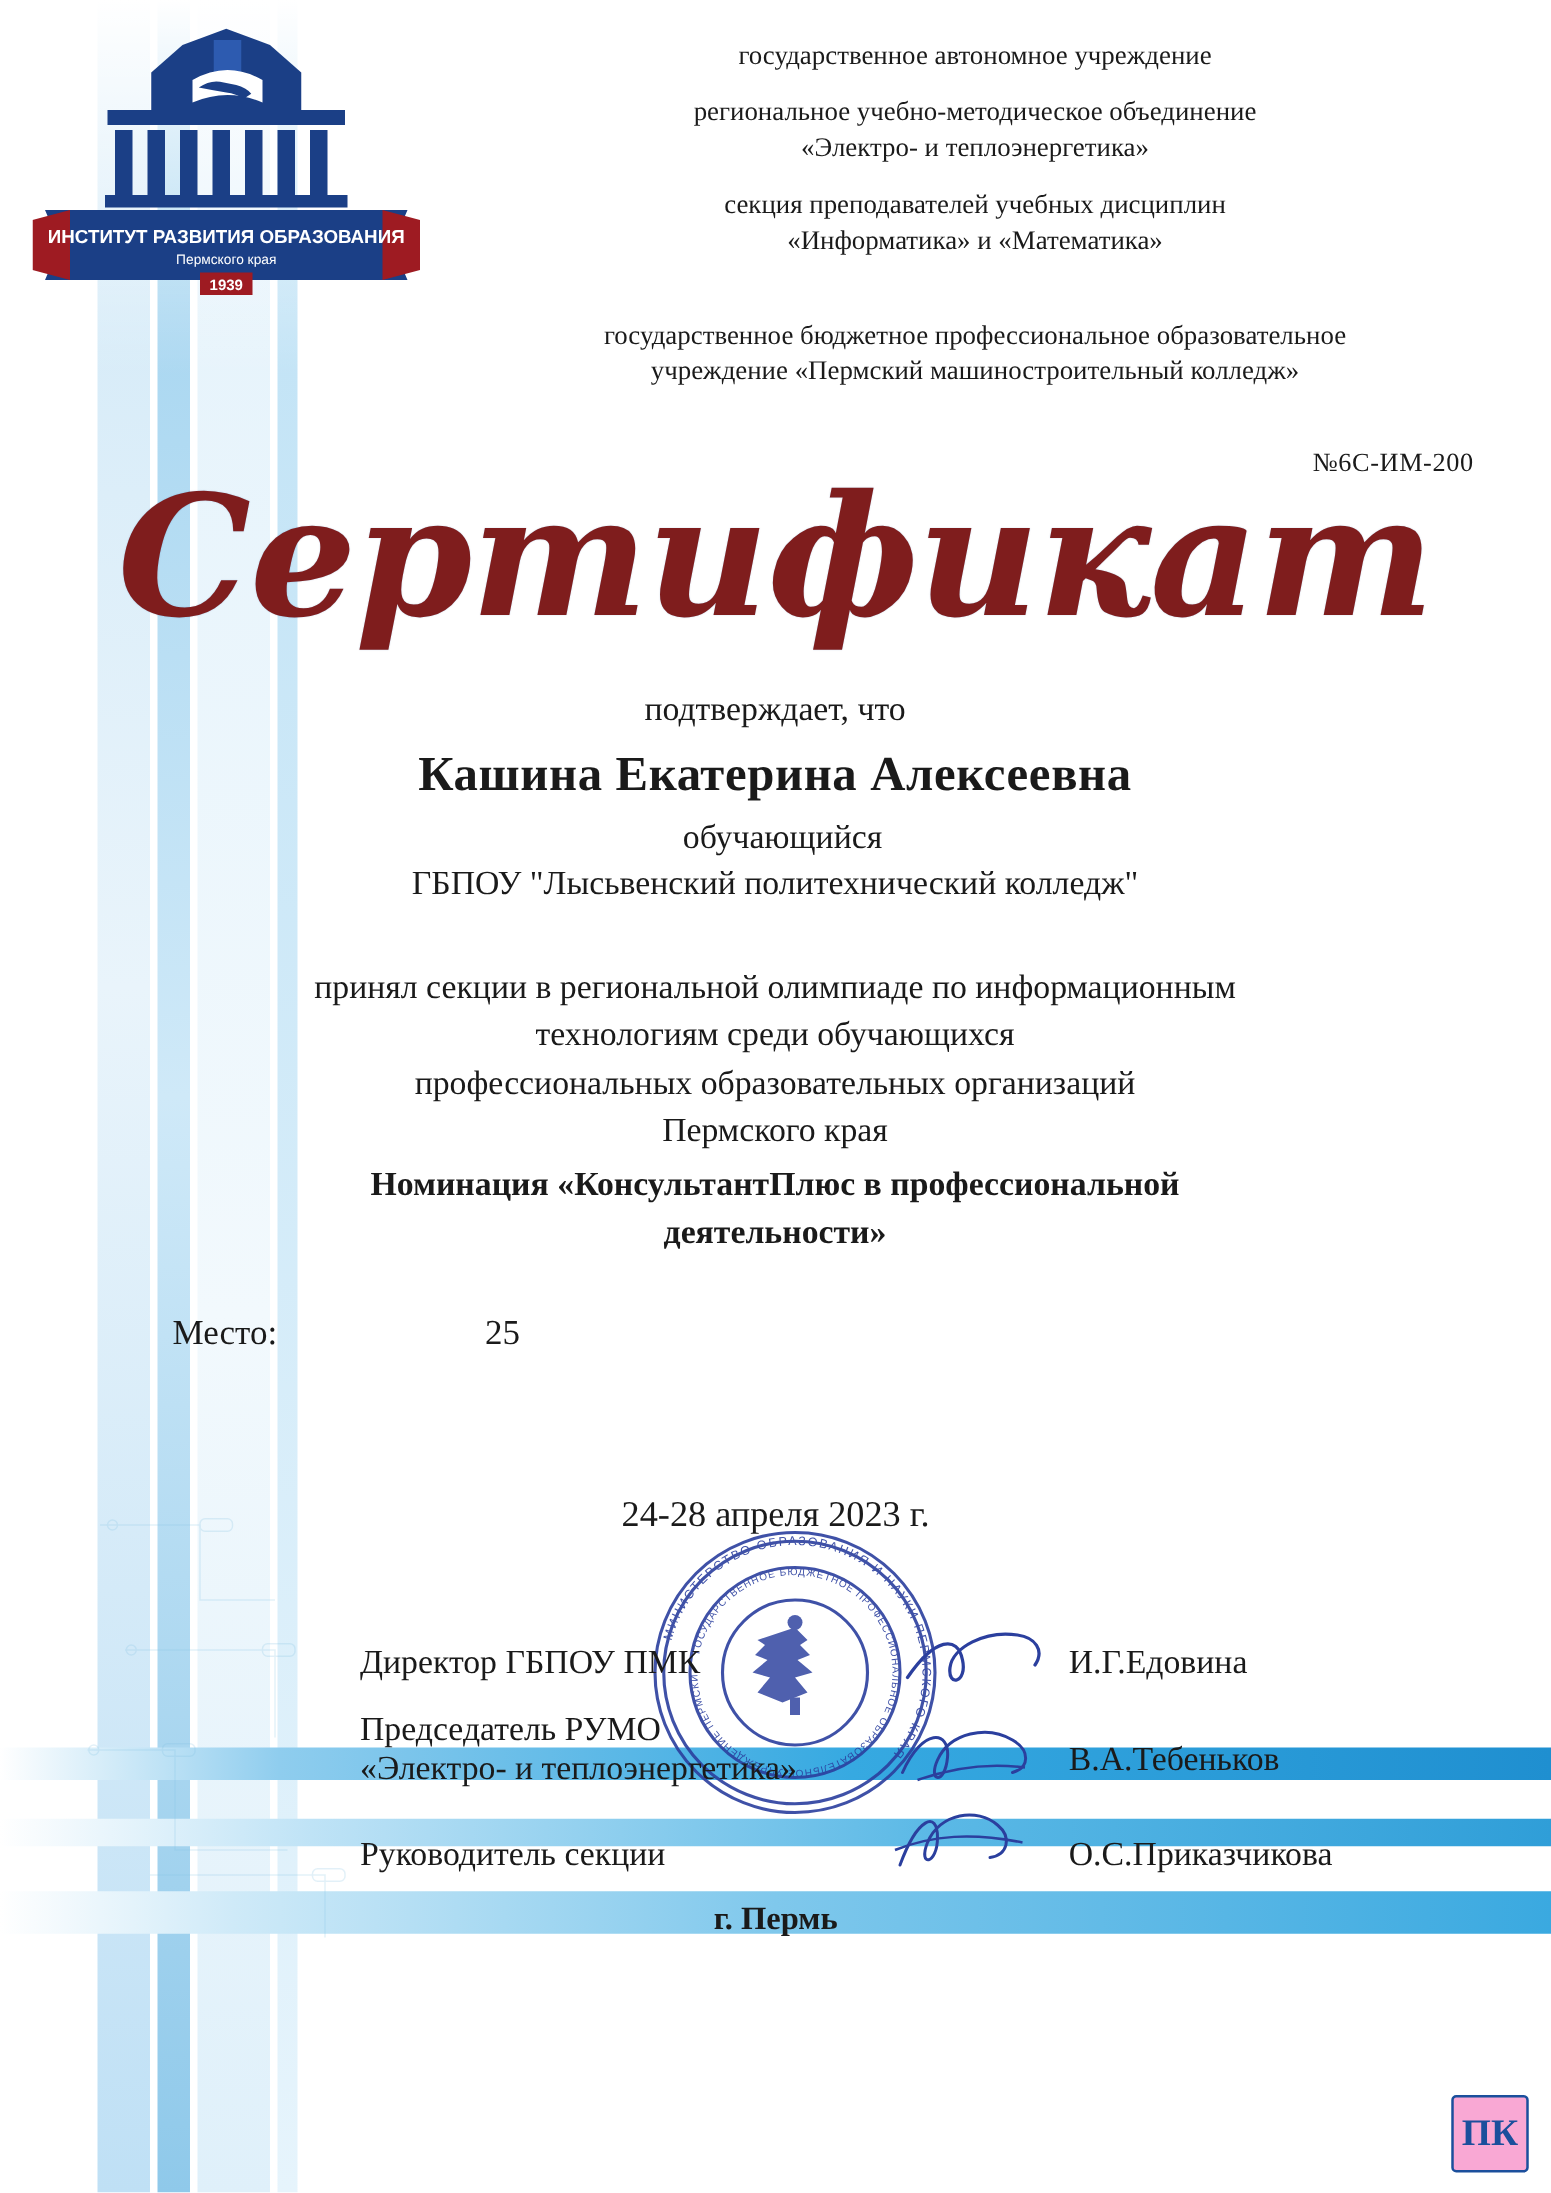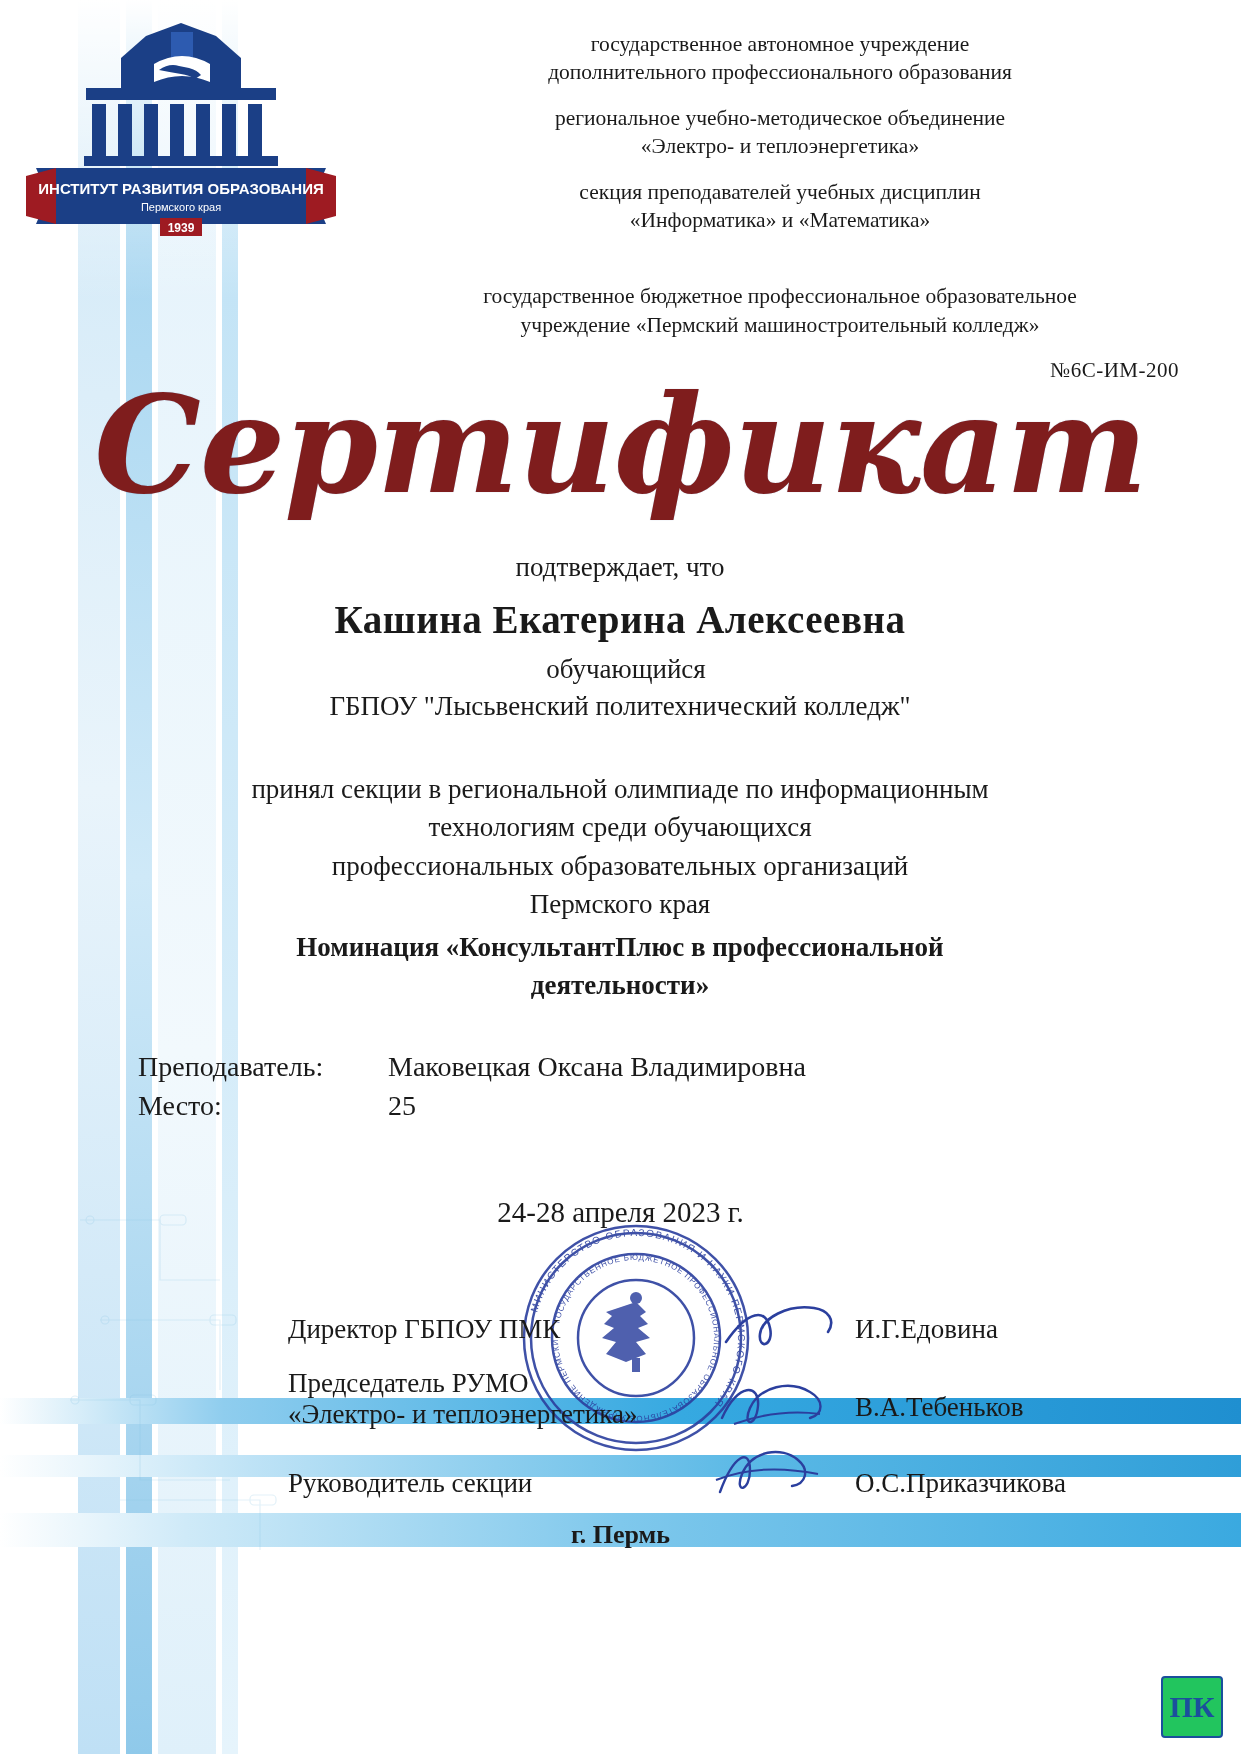--- a/index.html
+++ b/index.html
@@ -205,21 +205,21 @@
     height: 58px;
     border: 2px solid #1b4f9c;
     border-radius: 4px;
     display: flex;
     align-items: center;
     justify-content: center;
     font-family: "Liberation Serif", serif;
     font-weight: bold;
     font-size: 30px;
     color: #1b4f9c;
-    background: #22c55e;
+    background: #f9a8d4;
   }
 
   
   .texture {
     position: absolute;
     left: 60px;
     top: 1180px;
     width: 420px;
     height: 400px;
     opacity: 0.22;
@@ -261,21 +261,20 @@
     <text x="155" y="176" text-anchor="middle" fill="#ffffff" font-family="Liberation Sans, sans-serif" font-size="15" font-weight="bold">ИНСТИТУТ РАЗВИТИЯ ОБРАЗОВАНИЯ</text>
     <text x="155" y="193" text-anchor="middle" fill="#ffffff" font-family="Liberation Sans, sans-serif" font-size="11">Пермского края</text>
     <rect x="134" y="200" width="42" height="18" fill="#9e1b22"></rect>
     <text x="155" y="214" text-anchor="middle" fill="#ffffff" font-family="Liberation Sans, sans-serif" font-size="12" font-weight="bold">1939</text>
   </svg>
 </div>
 
 <div class="header">
   <div class="para">
     <div>государственное автономное учреждение</div>
-    <div>дополнительного профессионального образования</div>
   </div>
   <div class="para">
     <div>региональное учебно-методическое объединение</div>
     <div>«Электро- и теплоэнергетика»</div>
   </div>
   <div class="para">
     <div>секция преподавателей учебных дисциплин</div>
     <div>«Информатика» и «Математика»</div>
   </div>
   <div class="para">
@@ -301,24 +300,20 @@
   <div>профессиональных образовательных организаций</div>
   <div>Пермского края</div>
 </div>
 
 <div class="nomination">
   <div>Номинация «КонсультантПлюс в профессиональной</div>
   <div>деятельности»</div>
 </div>
 
 <div class="rows">
-  <div class="row">
-    <div class="label">Преподаватель:</div>
-    <div class="value">Маковецкая Оксана Владимировна</div>
-  </div>
   <div class="row">
     <div class="label">Место:</div>
     <div class="value">25</div>
   </div>
 </div>
 
 <div class="date">24-28  апреля 2023 г.</div>
 
 <div class="band band1"></div>
 <div class="band band2"></div>

